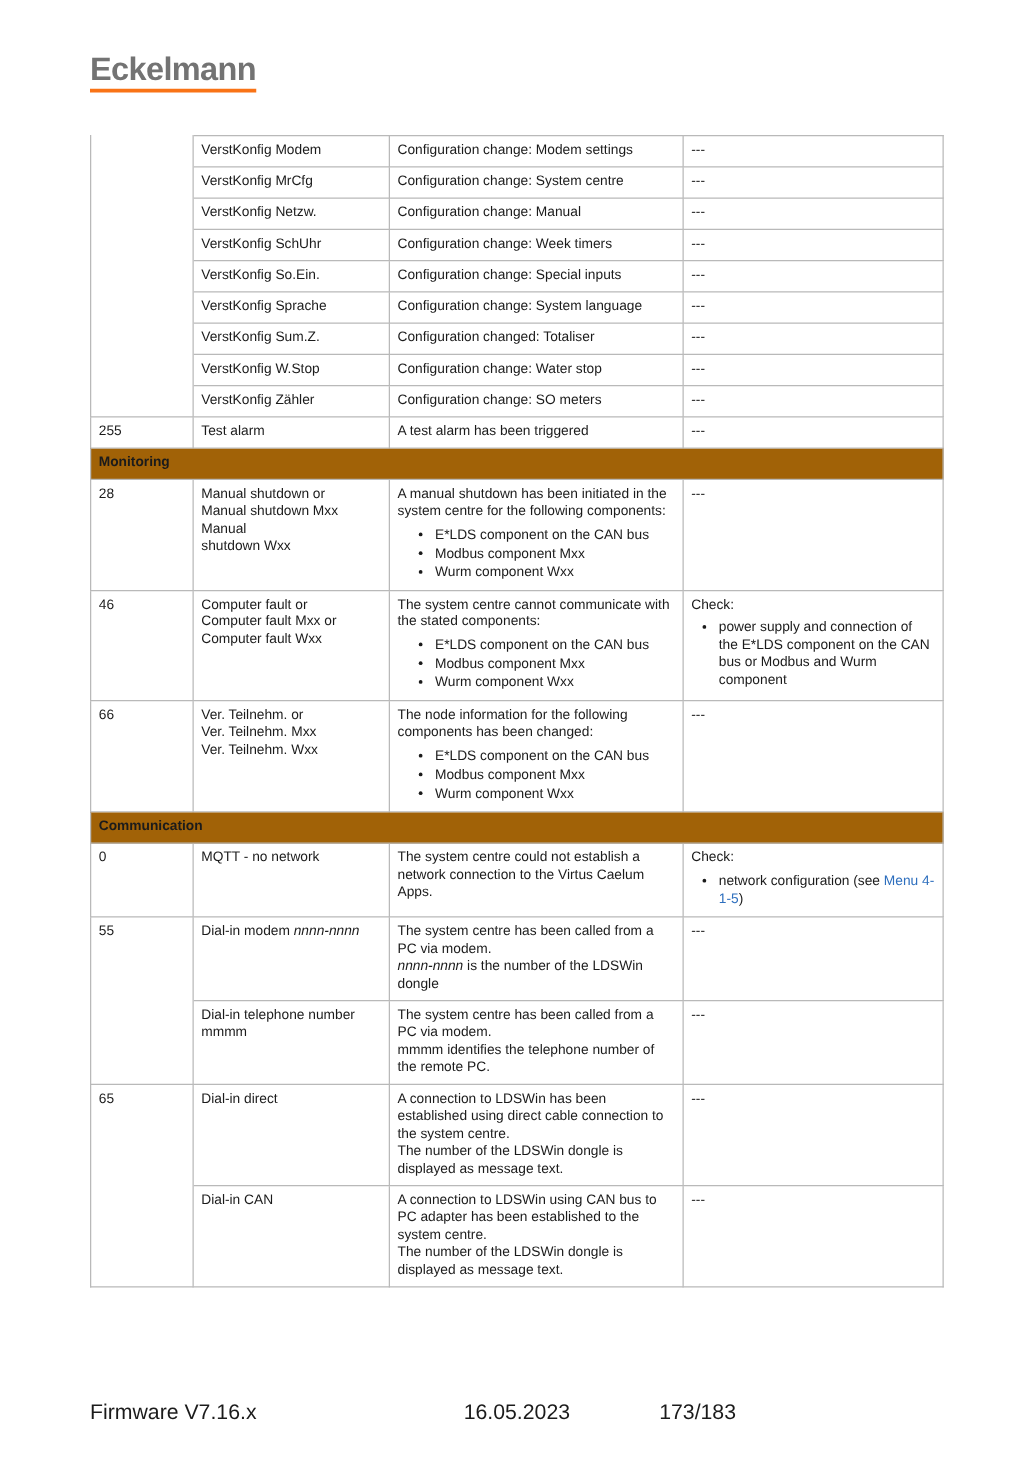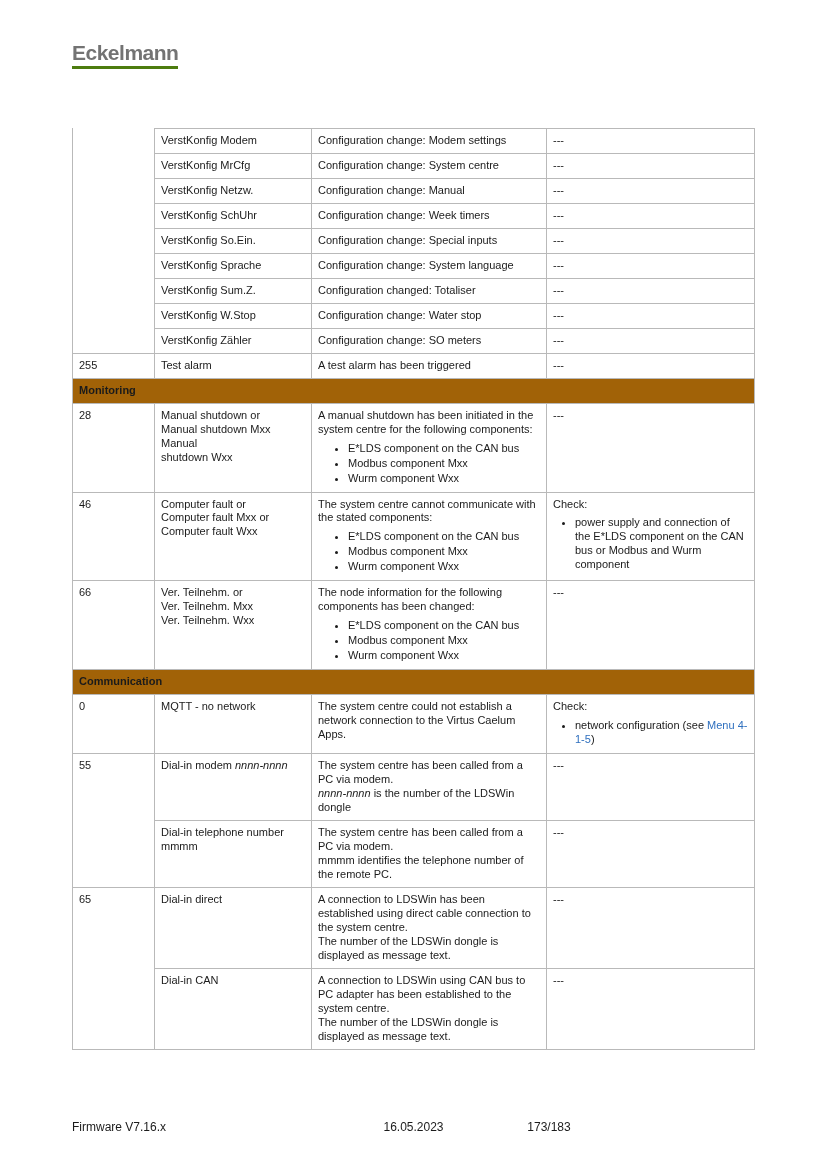--- a/index.html
+++ b/index.html
@@ -3,46 +3,46 @@
 <meta charset="utf-8">
 <style>
   * { margin:0; padding:0; box-sizing:border-box; }
   html,body { background:#ffffff; }
   body {
     width:827px; height:1169px; position:relative;
     font-family:"Liberation Sans", sans-serif; color:#1b1b1b;
   }
   .logo {
     position:absolute; left:72px; top:42px;
-    font-size:21px; font-weight:bold; color:#737373;
+    font-size:26px; font-weight:bold; color:#737373;
     letter-spacing:-0.5px; line-height:1;
-    border-bottom:3px solid #4d7c0f; padding-bottom:3px;
+    border-bottom:3px solid #f97316; padding-bottom:3px;
     display:inline-block;
   }
   table.alarm {
-    position:absolute; left:72px; top:128px; width:683px;
+    position:absolute; left:72px; top:108px; width:683px;
     border-collapse:separate; border-spacing:0; table-layout:fixed;
     font-size:11px;
   }
   td {
     vertical-align:top; padding:5px 6px; line-height:1.27;
     border-right:1px solid #b9b9b9; border-bottom:1px solid #b9b9b9;
   }
   td.cl { border-left:1px solid #b9b9b9;margin-left:29px; }
   td.ct { border-top:1px solid #b9b9b9; }
   td.section { background:#a16207; font-weight:bold; }
   td.pre, .pre { white-space:pre-line; }
   ul.blt { margin:5px 0 0 0; padding-left:30px; }
   ul.blt li { margin:0 0 1px 0; }
   ul.blt.rem { padding-left:22px; }
   .it { font-style:italic; }
   .link { color:#2e6fbe; cursor:pointer; }
   .footer {
     position:absolute; left:72px; top:1120px; width:683px;
-    display:flex; font-size:12px;
+    display:flex; font-size:17px;
   }
   .footer span { flex:1; }
   .footer span:nth-child(2) { text-align:center; }
   .footer span:nth-child(3) { }
 </style>
 </head>
 <body>
 
 <div class="logo">Eckelmann</div>
 

